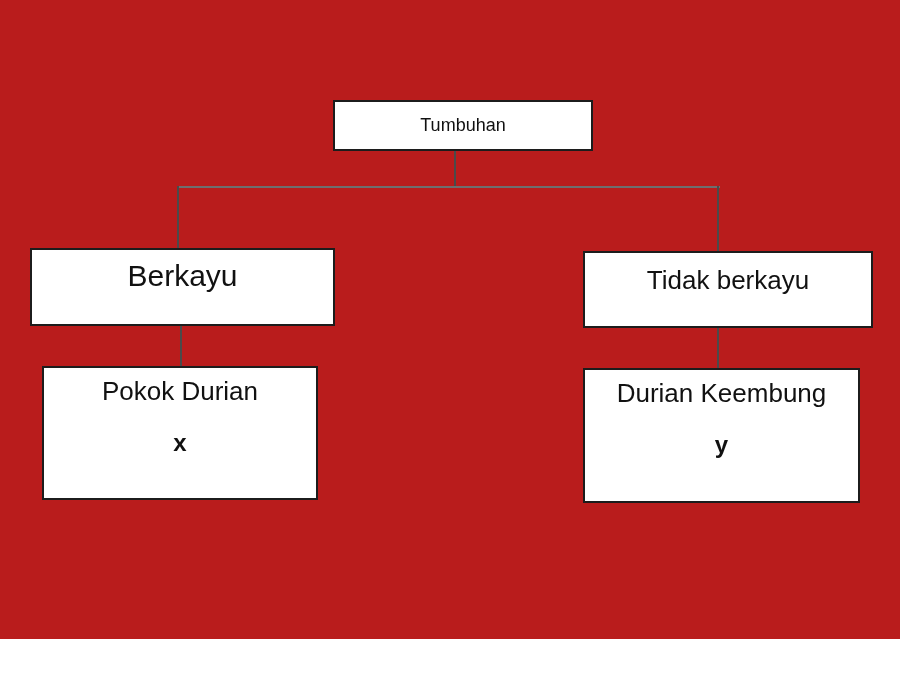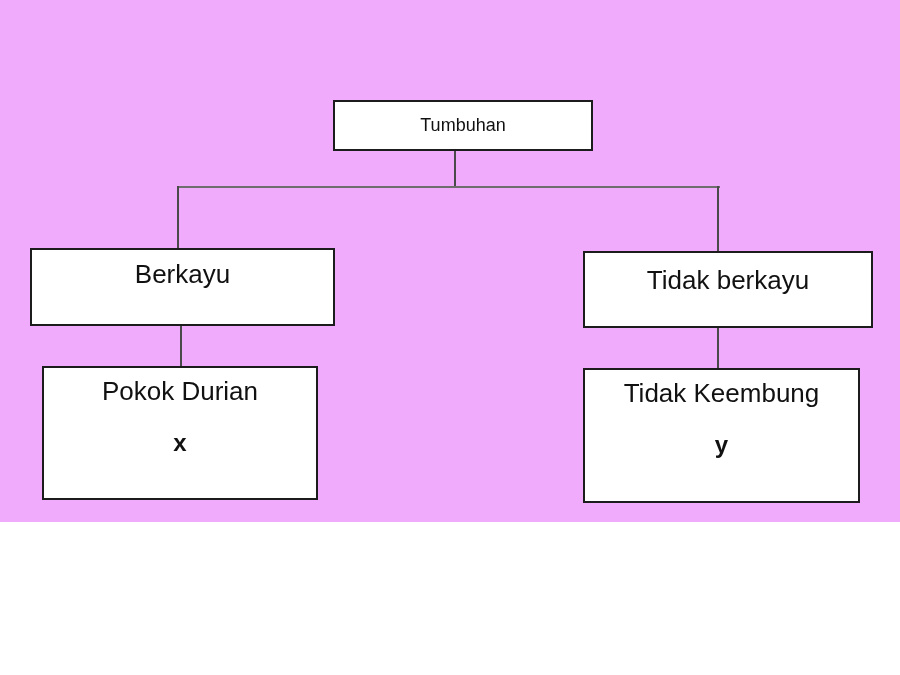--- a/index.html
+++ b/index.html
@@ -9,22 +9,22 @@
   }
   body {
     width: 900px;
     height: 675px;
     font-family: "Liberation Sans", sans-serif;
     color: #111111;
   }
   .canvas {
     position: relative;
     width: 900px;
-    height: 522px;
-    background: #f0abfc;
+    height: 639px;
+    background: #b91c1c;
     overflow: hidden;
   }
   .node {
     position: absolute;
     background: #ffffff;
     border: 2px solid #1c1c1c;
     box-sizing: border-box;
     text-align: center;
   }
   .node-root {
@@ -32,21 +32,21 @@
     width: 260px; height: 51px;
     display: flex;
     align-items: center;
     justify-content: center;
     font-size: 18px;
   }
   .node-left {
     left: 30px; top: 248px;
     width: 305px; height: 78px;
     padding-top: 9px;
-    font-size: 26px;
+    font-size: 30px;
   }
   .node-right {
     left: 583px; top: 251px;
     width: 290px; height: 77px;
     padding-top: 12px;
     font-size: 26px;
   }
   .node-leaf-left {
     left: 42px; top: 366px;
     width: 276px; height: 134px;
@@ -99,17 +99,17 @@
   <div class="node node-leaf-left">
     <div class="leaf-title">Pokok Durian</div>
     <div class="leaf-symbol">x</div>
   </div>
 
   <div class="node node-right">
     <span>Tidak berkayu</span>
   </div>
 
   <div class="node node-leaf-right">
-    <div class="leaf-title">Tidak Keembung</div>
+    <div class="leaf-title">Durian Keembung</div>
     <div class="leaf-symbol">y</div>
   </div>
 
 </div>
 
 </body></html>

